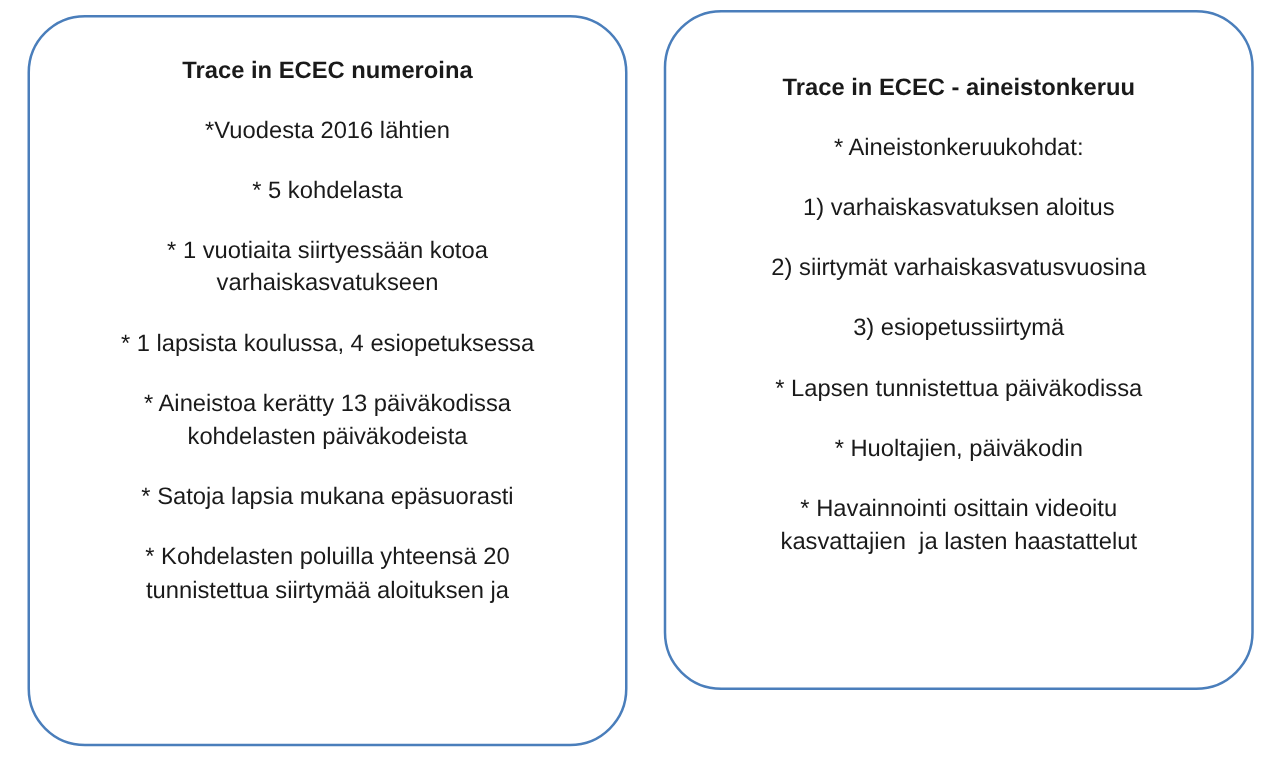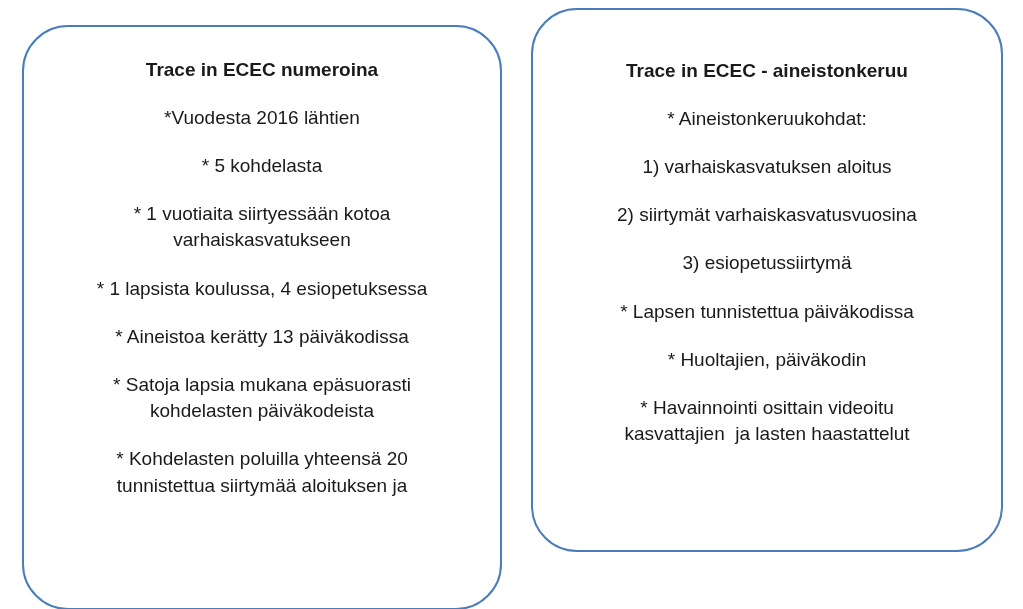--- a/index.html
+++ b/index.html
@@ -21,21 +21,21 @@
   }
   .card {
     position: absolute;
     box-sizing: border-box;
     border: 2px solid #4a7ebb;
     border-radius: 46px;
     background: #ffffff;
   }
   .card-left {
     left: 22px;
-    top: 25px;
+    top: 12px;
     width: 480px;
     height: 585px;
     padding: 30px 16px 20px 16px;
   }
   .card-right {
     left: 531px;
     top: 8px;
     width: 472px;
     height: 544px;
     padding: 48px 16px 20px 16px;
@@ -72,22 +72,22 @@
 
   <div class="card card-left">
     <div class="card-title">Trace in ECEC numeroina</div>
     <div class="lines">
         <p class="line gap">*Vuodesta 2016 lähtien</p>
         <p class="line gap">* 5 kohdelasta</p>
         <p class="line gap">* 1 vuotiaita siirtyessään kotoa</p>
         <p class="line tight">varhaiskasvatukseen</p>
         <p class="line gap">* 1 lapsista koulussa, 4 esiopetuksessa</p>
         <p class="line gap">* Aineistoa kerätty 13 päiväkodissa</p>
+        <p class="line tight">kohdelasten päiväkodeista</p>
         <p class="line gap">* Satoja lapsia mukana epäsuorasti</p>
-        <p class="line tight">kohdelasten päiväkodeista</p>
         <p class="line gap">* Kohdelasten poluilla yhteensä 20</p>
         <p class="line tight">tunnistettua siirtymää aloituksen ja</p>
       </div>
   </div>
 
   <div class="card card-right">
     <div class="card-title">Trace in ECEC - aineistonkeruu</div>
     <div class="lines">
         <p class="line gap">* Aineistonkeruukohdat:</p>
         <p class="line gap">1) varhaiskasvatuksen aloitus</p>

